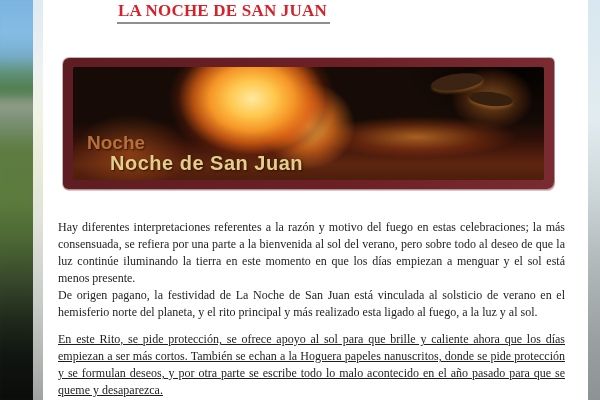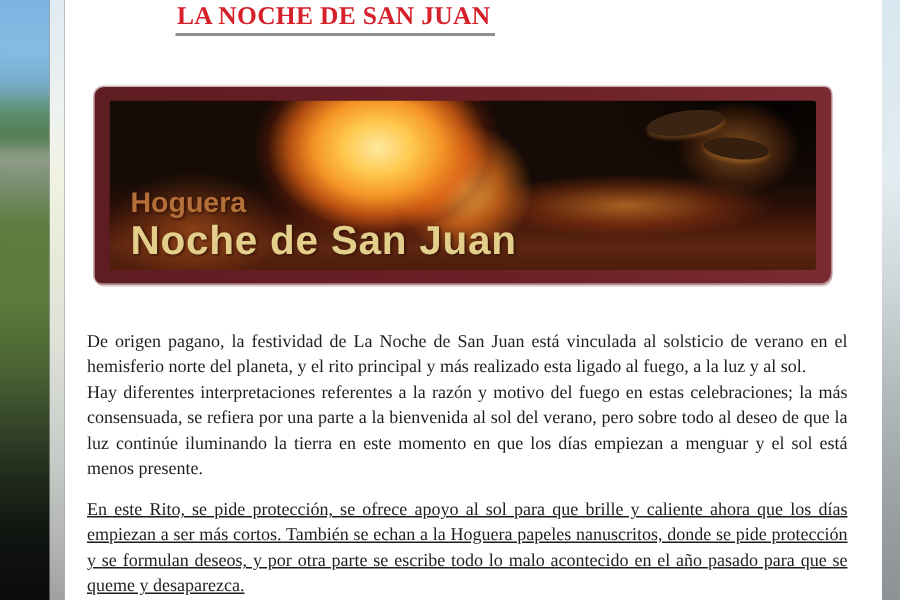--- a/index.html
+++ b/index.html
@@ -2,21 +2,21 @@
 <html><head>
 <meta charset="utf-8">
 <style>
   * { margin: 0; padding: 0; box-sizing: border-box; }
   html, body { background: #ffffff; }
   .stage {
     position: relative;
     width: 600px;
     height: 400px;
     overflow: hidden;
-    background: #000000;
+    background: #8b5cf6;
     font-family: "Liberation Serif", serif;
   }
 
   
   .bg-left {
     position: absolute; left: 0; top: 0; width: 33px; height: 400px;
     overflow: hidden;
   }
   .bg-left .photo {
     position: absolute; left: -8px; top: -8px; width: 49px; height: 416px;
@@ -91,21 +91,21 @@
   .stone-1 { left: 76%; top: 6%; width: 52px; height: 16px; background: #3c2414; box-shadow: 0 2px 3px rgba(250,160,60,0.35); transform: rotate(-8deg); }
   .stone-2 { left: 84%; top: 22%; width: 44px; height: 14px; background: #35200f; box-shadow: 0 2px 3px rgba(250,160,60,0.3); transform: rotate(6deg); }
   .banner-caption {
     position: absolute; left: 14px; bottom: 6px;
     font-family: "Liberation Sans", sans-serif;
     font-weight: bold;
     line-height: 1.05;
     text-shadow: 1px 1px 2px rgba(40,10,0,0.8);
   }
   .caption-ritual { font-size: 19px; color: #b5703a; }
-  .caption-main { font-size: 27px; color: #e3cf8b; letter-spacing: 0.5px; }
+  .caption-main { font-size: 20px; color: #e3cf8b; margin-left: 23px; letter-spacing: 0.5px; }
 
   
   .article {
     position: absolute; left: 15px; top: 219px;
     width: 507px;
     font-family: "Liberation Serif", serif;
     font-size: 12px;
     line-height: 17px;
     color: #1d1d1d;
     text-align: justify;
@@ -126,26 +126,26 @@
 
   <div class="page">
 
     <h1 class="headline">LA NOCHE DE SAN JUAN</h1>
 
     <div class="banner">
       <div class="banner-photo">
         <div class="stone stone-1"></div>
         <div class="stone stone-2"></div>
         <div class="banner-caption">
-          <div class="caption-ritual">Hoguera</div>
+          <div class="caption-ritual">Noche</div>
           <div class="caption-main">Noche de San Juan</div>
         </div>
       </div>
     </div>
 
     <div class="article">
+      <p>Hay diferentes interpretaciones referentes  a la razón y motivo del fuego en estas celebraciones; la más consensuada, se refiera por una parte a la bienvenida al sol del verano, pero sobre todo al deseo de que la luz continúe iluminando la tierra  en este momento en que los días empiezan a menguar y el sol está menos presente.</p>
       <p>De origen pagano, la festividad de La Noche de San Juan está vinculada al solsticio de verano  en el hemisferio norte del planeta, y el rito principal y más realizado esta ligado al fuego, a la luz y al sol.</p>
-      <p>Hay diferentes interpretaciones referentes  a la razón y motivo del fuego en estas celebraciones; la más consensuada, se refiera por una parte a la bienvenida al sol del verano, pero sobre todo al deseo de que la luz continúe iluminando la tierra  en este momento en que los días empiezan a menguar y el sol está menos presente.</p>
       <p class="spaced">En este Rito, se pide protección, se ofrece apoyo al sol para que brille y caliente ahora que los días empiezan a ser más cortos. También se echan a la Hoguera papeles nanuscritos, donde se pide protección y se formulan deseos, y por otra parte se escribe todo lo malo acontecido en el año pasado para que se queme y desaparezca.</p>
     </div>
 
   </div>
 </div>
 
 </body></html>

